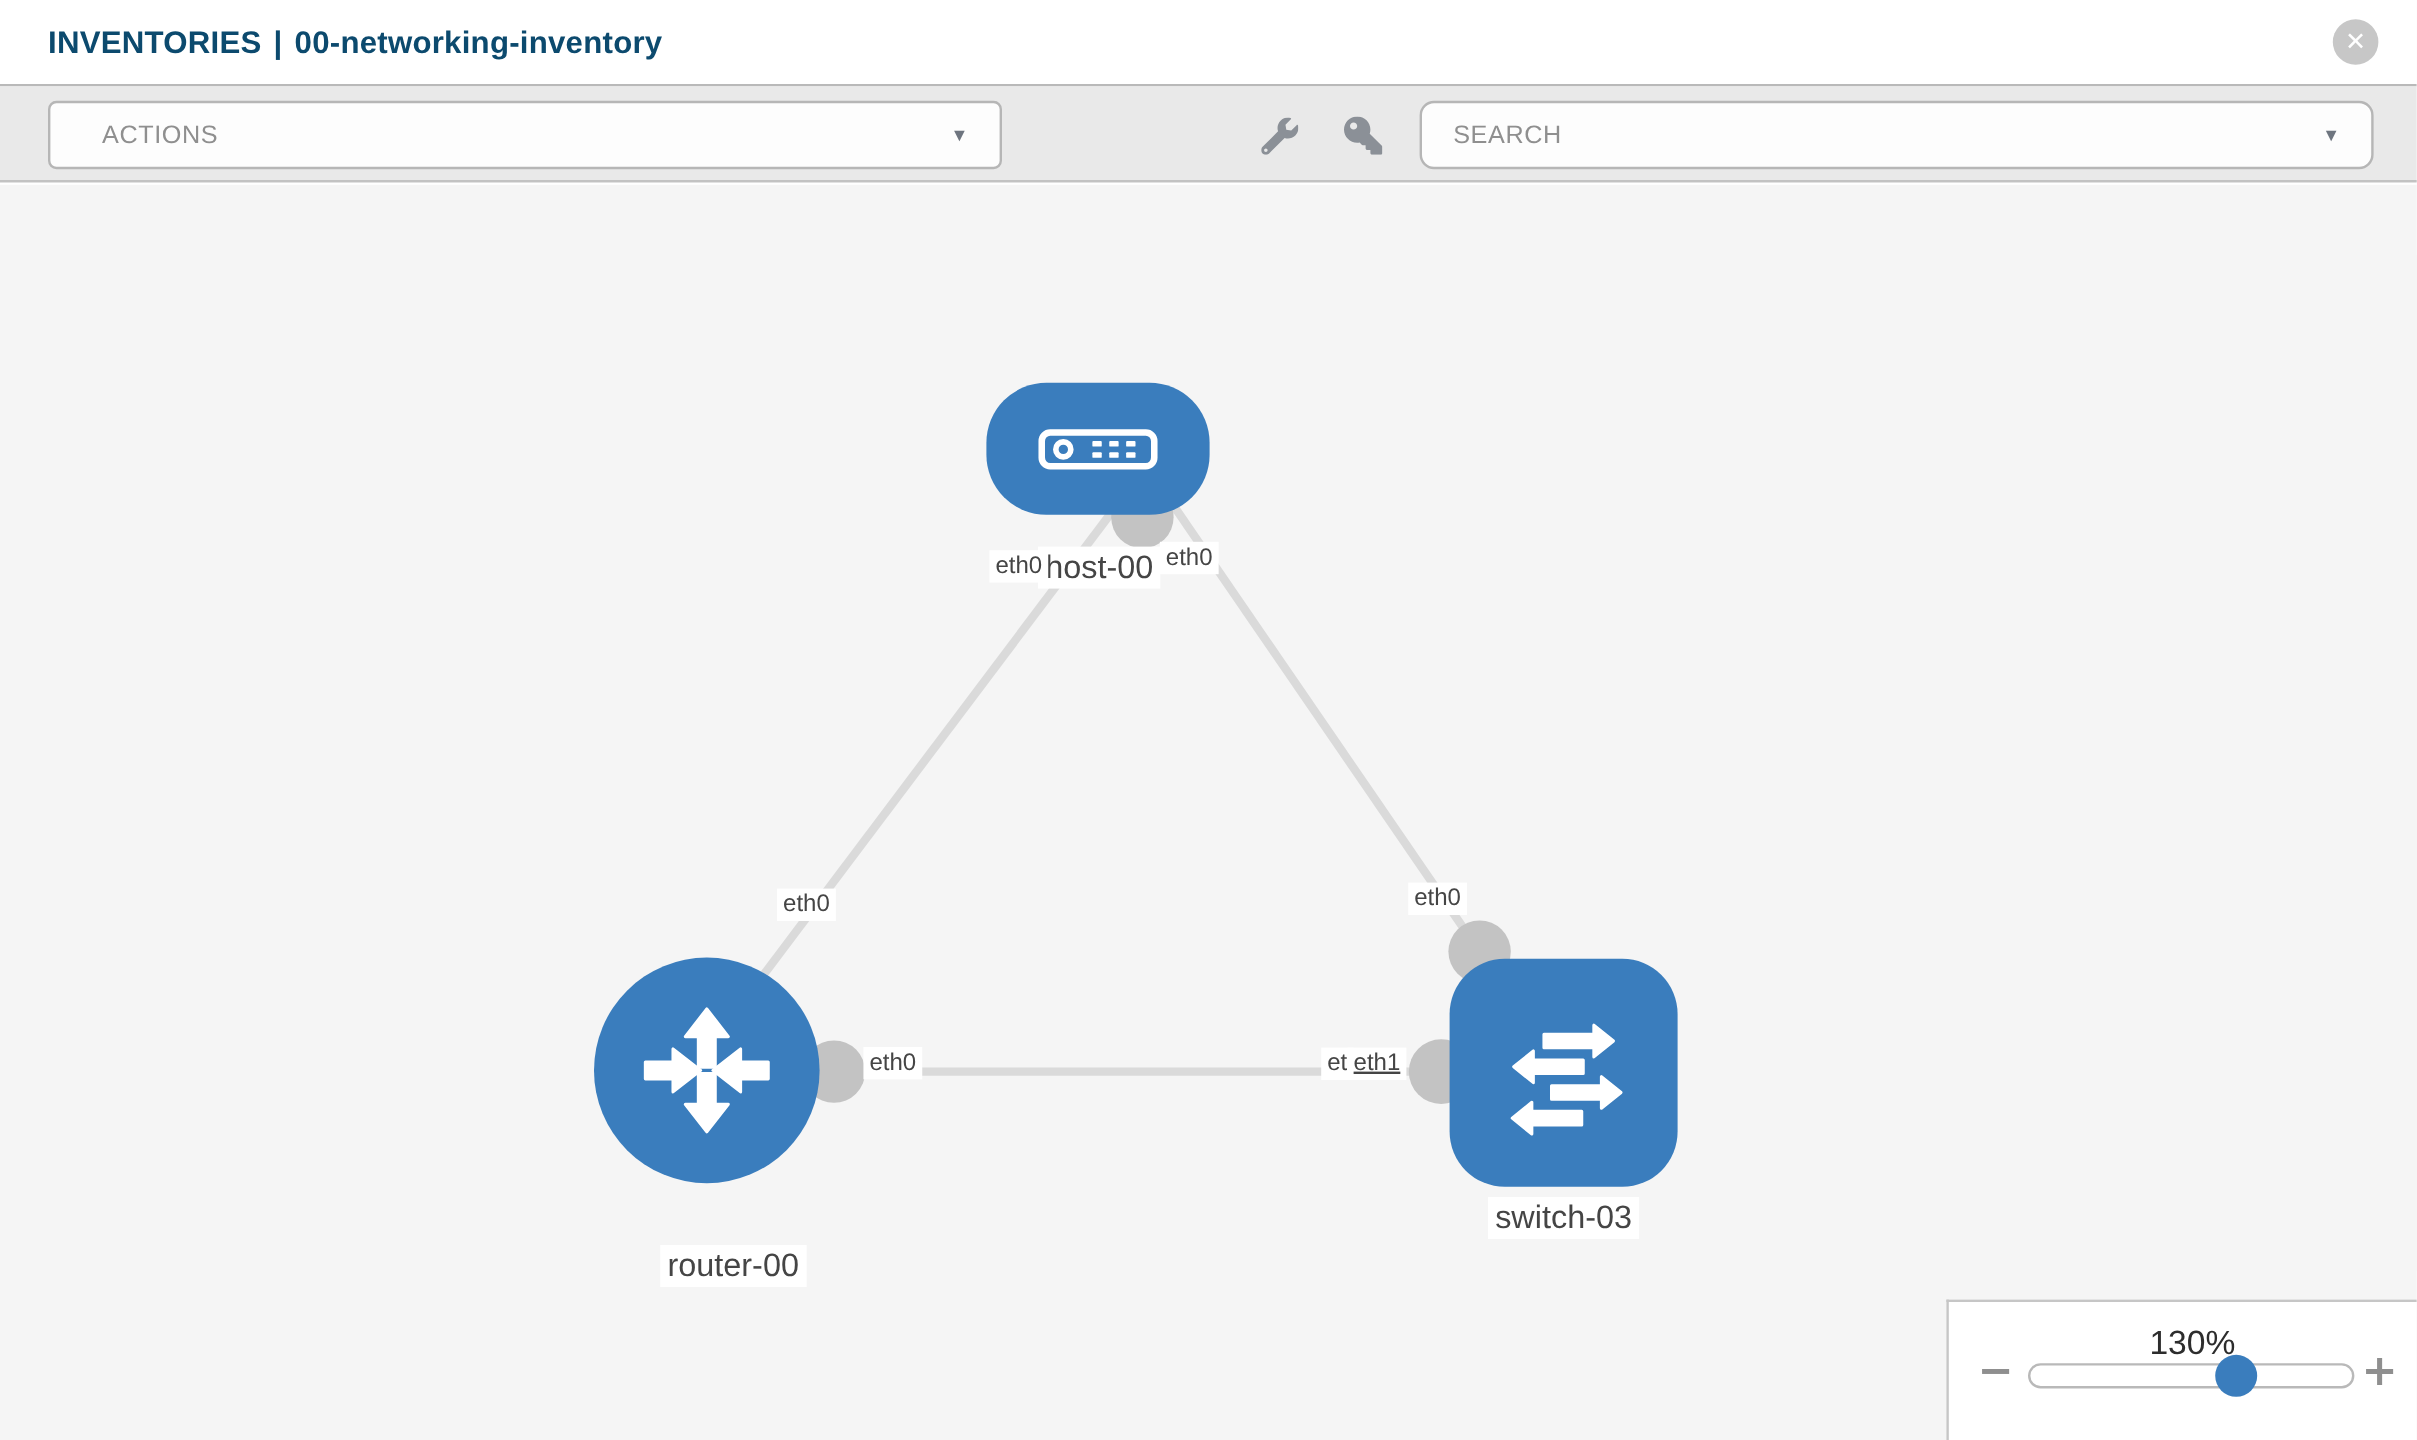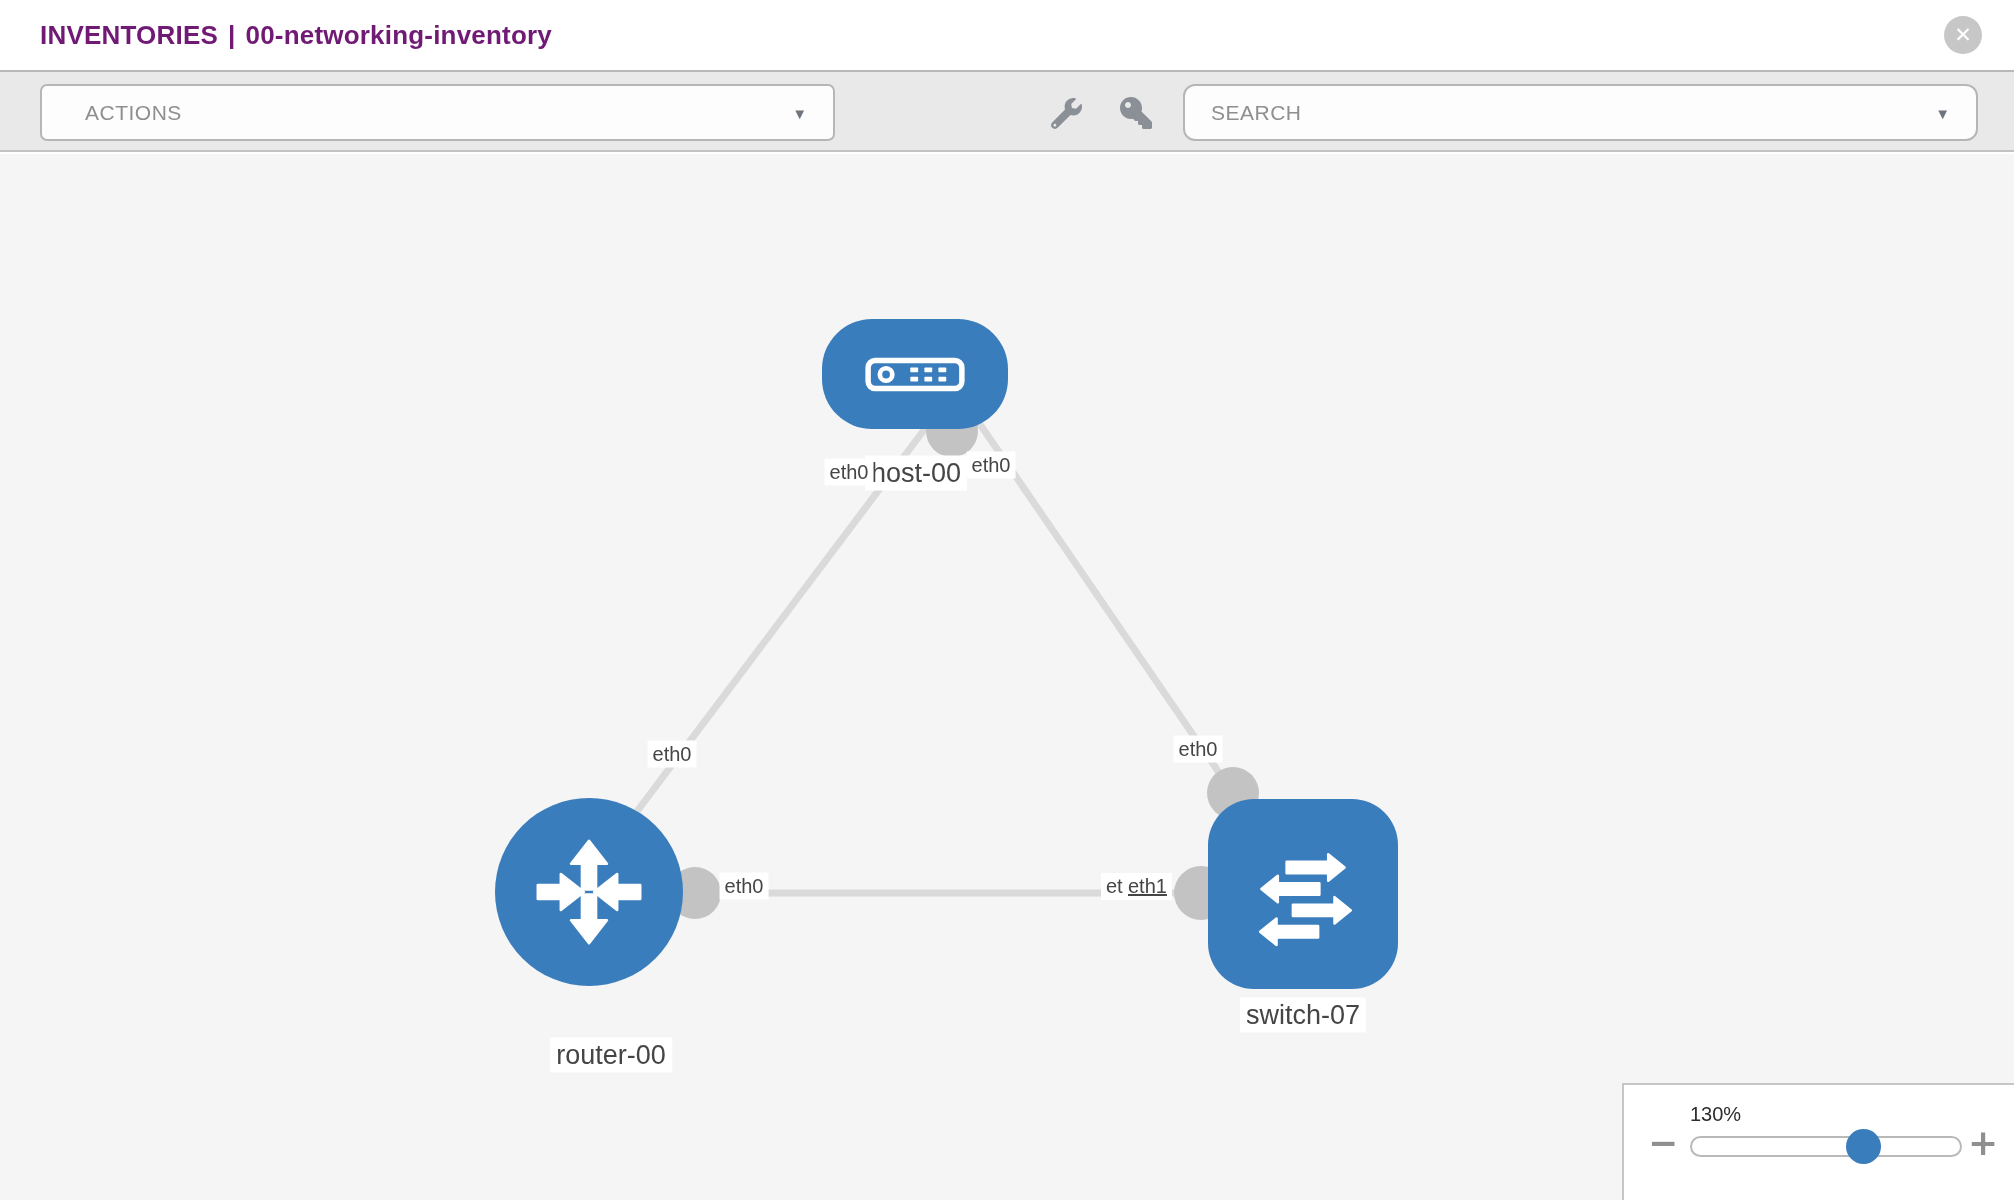--- a/index.html
+++ b/index.html
@@ -8,21 +8,21 @@
     font-family: "Liberation Sans", "DejaVu Sans", sans-serif;
     background: #ffffff;
     position: relative;
   }
   
   .header {
     position: absolute; left: 0; top: 0; width: 2014px; height: 72px;
     background: #ffffff; border-bottom: 2px solid #b9b9b9;
     display: flex; align-items: center;
   }
-  .title { padding-left: 40px; font-size: 26px; font-weight: bold; color: #701a75; letter-spacing: 0.2px; }
+  .title { padding-left: 40px; font-size: 26px; font-weight: bold; color: #0c4a6e; letter-spacing: 0.2px; }
   .title .sep { padding: 0 10px; }
   .close-btn {
     position: absolute; right: 32px; top: 16px; width: 38px; height: 38px;
     background: #c7c7c7; border-radius: 50%;
     display: flex; align-items: center; justify-content: center;
     color: #ffffff; font-size: 21px; font-weight: bold; cursor: pointer;
   }
   
   .toolbar {
     position: absolute; left: 0; top: 72px; width: 2014px; height: 80px;
@@ -74,21 +74,21 @@
   }
   .overlap-wrap .front { position: absolute; left: 22px; top: 0; transform: none; text-decoration: underline; }
   
   .zoom-panel {
     position: absolute; left: 1622px; top: 929px; width: 392px; height: 117px;
     background: #ffffff; border: 2px solid #c6c6c6; border-right: none; border-bottom: none;
     z-index: 5;
   }
   .zoom-level {
     position: absolute; left: 66px; top: 18px; width: 274px;
-    text-align: left; font-size: 20px; color: #2d2d2d;
+    text-align: center; font-size: 28px; color: #2d2d2d;
   }
   .zoom-minus, .zoom-plus {
     position: absolute; top: 40px; font-size: 36px; font-weight: bold; color: #8f8f8f;
     background: none; border: none; cursor: pointer; line-height: 1;
     font-family: "DejaVu Sans", sans-serif;
   }
   .zoom-minus { left: 24px; }
   .zoom-plus  { left: 344px; }
   .zoom-track {
     position: absolute; left: 66px; top: 51px; width: 272px; height: 21px;
@@ -180,21 +180,21 @@
         <path d="M83 29 L70 18.5 L70 24.5 L37 24.5 L37 33.5 L70 33.5 L70 39.5 Z"></path>
         <path d="M17 46 L30 35.5 L30 41.5 L63 41.5 L63 50.5 L30 50.5 L30 56.5 Z"></path>
         <path d="M88 63 L75 52.5 L75 58.5 L42 58.5 L42 67.5 L75 67.5 L75 73.5 Z"></path>
         <path d="M16 80 L29 69.5 L29 75.5 L62 75.5 L62 84.5 L29 84.5 L29 90.5 Z"></path>
       </g>
     </svg>
   </div>
 
   <div class="chip node-label" style="left:916px;  top:319px;">host-00</div>
   <div class="chip node-label" style="left:590px;  top:901px;margin-left:21px;">router-00</div>
-  <div class="chip node-label" style="left:1303px; top:861px;">switch-07</div>
+  <div class="chip node-label" style="left:1303px; top:861px;">switch-03</div>
 
   <div class="chip eth-label" style="left:849px;  top:318px;">eth0</div>
   <div class="chip eth-label" style="left:991px;  top:311px;">eth0</div>
   <div class="chip eth-label" style="left:672px;  top:600px;">eth0</div>
   <div class="chip eth-label" style="left:1198px; top:595px;">eth0</div>
   <div class="chip eth-label" style="left:744px;  top:732px;">eth0</div>
 
   <div class="overlap-wrap">
     <div class="chip eth-label back">eth0</div>
     <div class="chip eth-label front">eth1</div>

